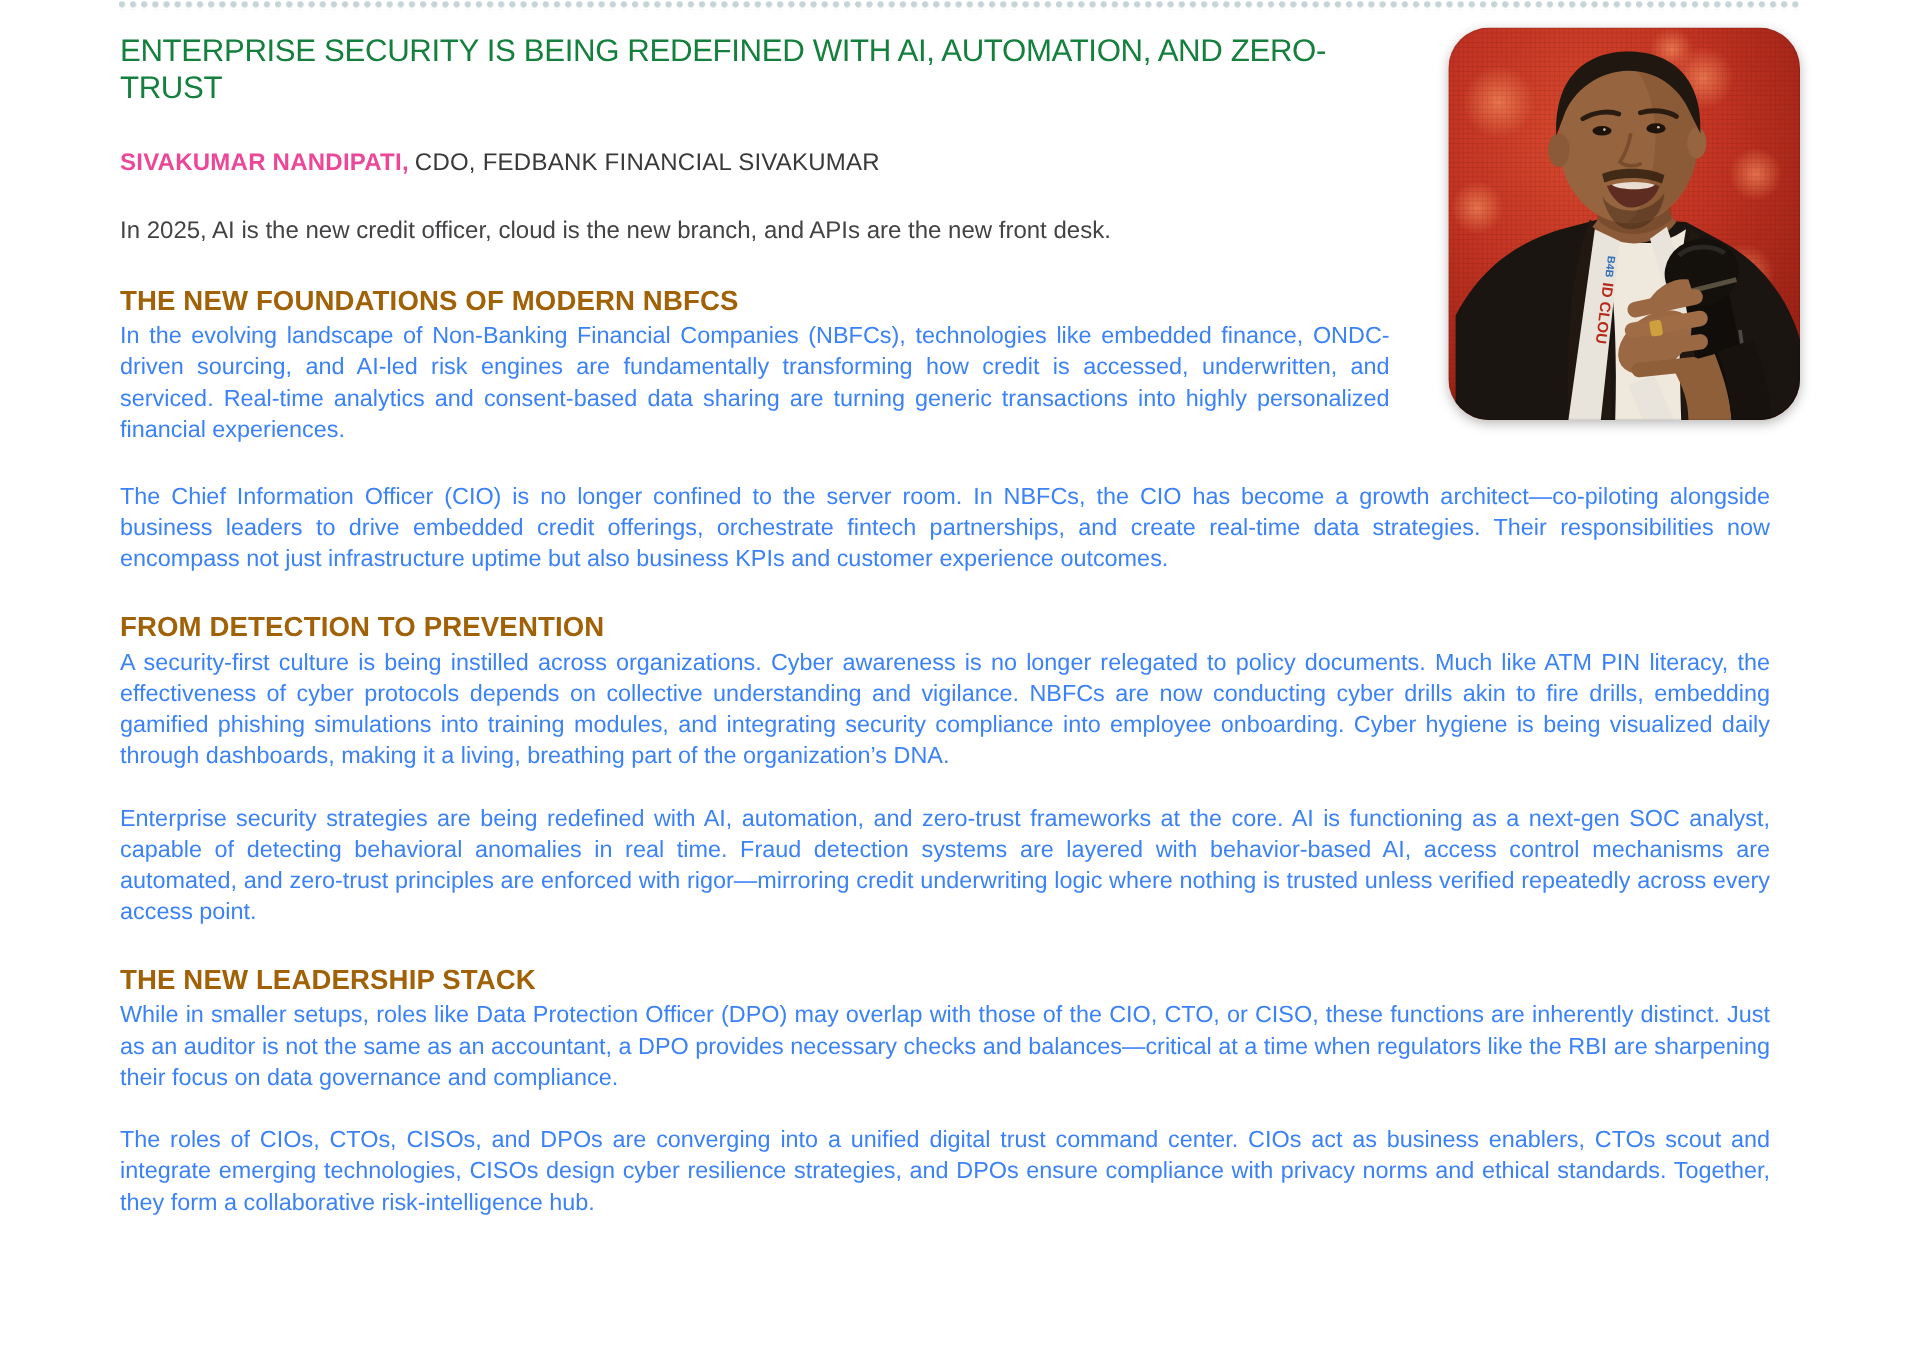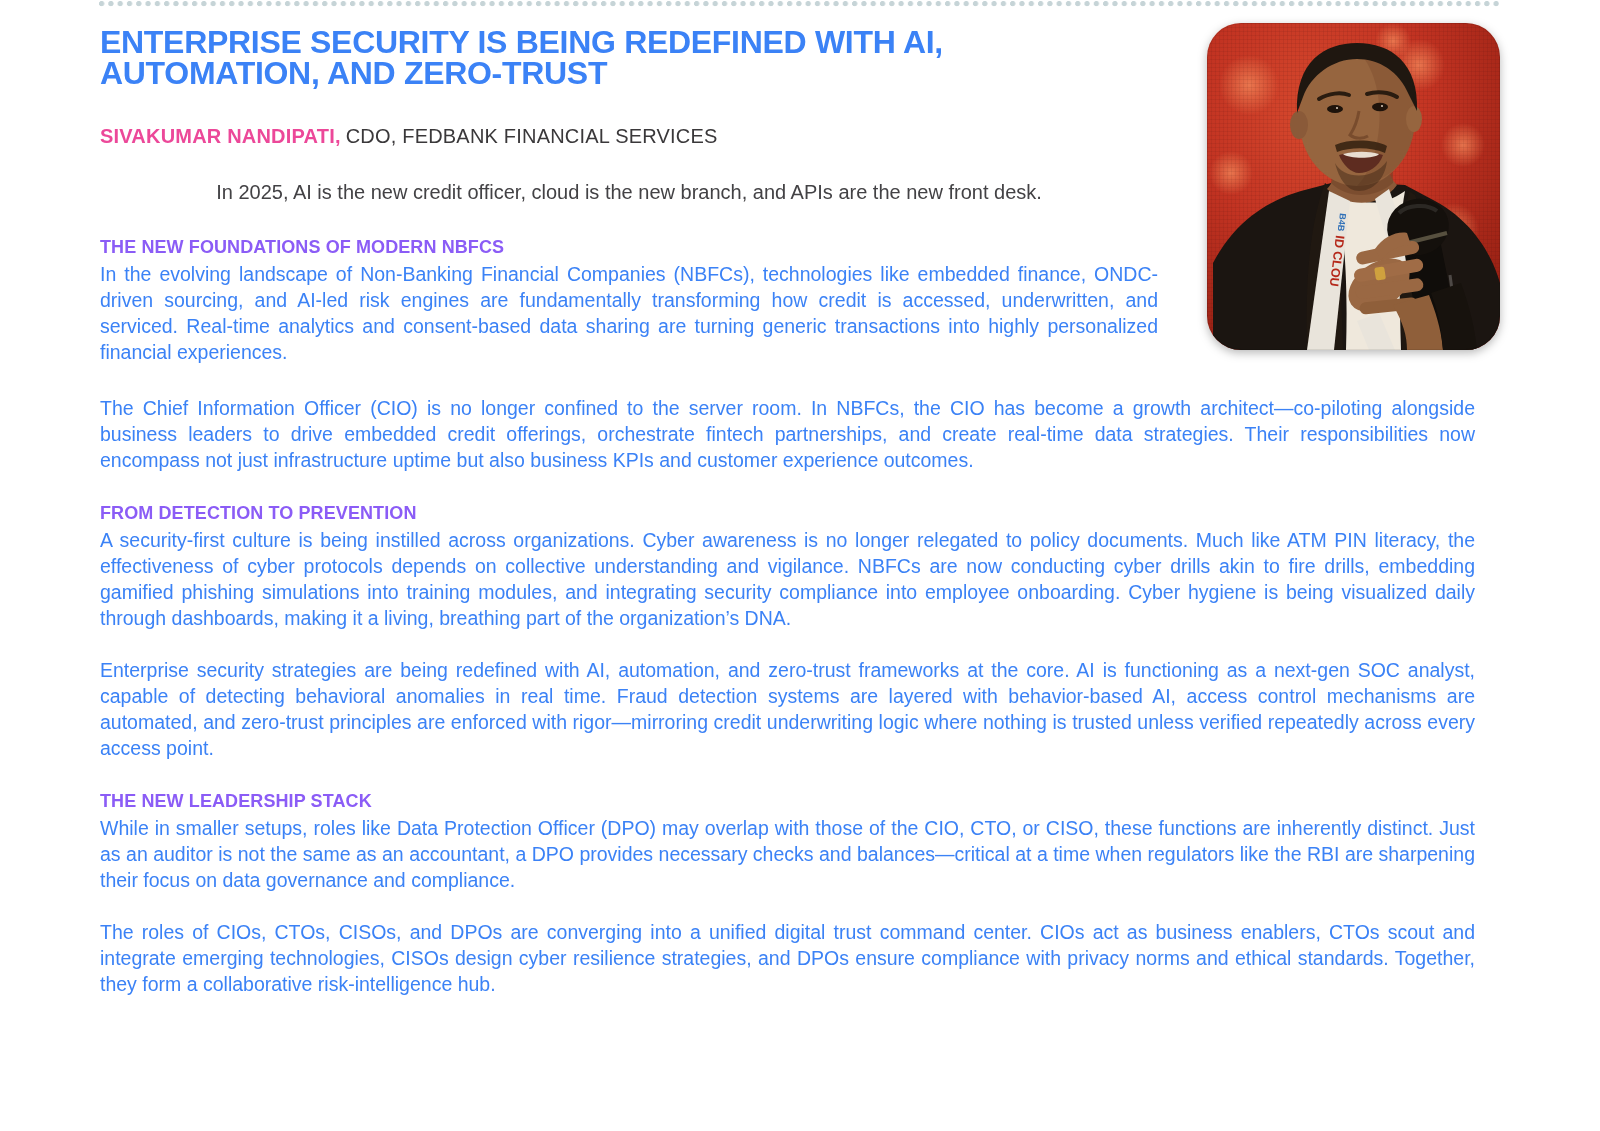--- a/index.html
+++ b/index.html
@@ -28,47 +28,46 @@
   }
   .page {
     position: absolute;
     left: 100px;
     top: 27px;
     width: 1375px;
   }
   .narrow { width: 1058px; }
   h1.title {
     margin: 0;
-    font-size: 32px;
+    font-size: 26px;
     line-height: 31px;
-    font-weight: bold;
+    font-weight: normal;
     letter-spacing: -0.3px;
-    color: #3b82f6;
+    color: #15803d;
   }
   .byline {
     margin: 36px 0 0 0;
     font-size: 20px;
     letter-spacing: 0.2px;
     color: #3a383a;
   }
   .byline-name { font-weight: bold; color: #ec4899; }
   .byline-role { margin-left: 5px; }
   .standfirst {
     margin: 33px 0 0 0;
     font-size: 20px;
     color: #434245;
-    text-align: center;
   }
   section { margin: 0; }
   h2.sec-heading {
     margin: 30px 0 3px 0;
-    font-size: 18px;
+    font-size: 23px;
     font-weight: bold;
     letter-spacing: 0.1px;
-    color: #8b5cf6;
+    color: #a16207;
   }
   section.first h2.sec-heading { margin-top: 33px; }
   p.body {
     margin: 0;
     font-size: 19.5px;
     line-height: 26px;
     text-align: justify;
     color: #3b82f6;
   }
   p.body + p.body { margin-top: 26px; }
@@ -177,21 +176,21 @@
 
       <path d="M236,327 C234,300 230,286 224,270 L254,260 C264,288 268,308 270,327 Z" fill="#17120d"></path>
     </g>
     <rect x="0.5" y="0.5" width="292" height="326" rx="34" fill="none" stroke="rgba(0,0,0,0.08)"></rect>
   </svg>
 </figure>
 
 <div class="page">
   <h1 class="title narrow">ENTERPRISE SECURITY IS BEING REDEFINED WITH AI, AUTOMATION, AND ZERO-TRUST</h1>
 
-  <p class="byline narrow"><span class="byline-name">SIVAKUMAR NANDIPATI,</span><span class="byline-role">CDO, FEDBANK FINANCIAL SERVICES</span></p>
+  <p class="byline narrow"><span class="byline-name">SIVAKUMAR NANDIPATI,</span><span class="byline-role">CDO, FEDBANK FINANCIAL SIVAKUMAR</span></p>
 
   <p class="standfirst narrow">In 2025, AI is the new credit officer, cloud is the new branch, and APIs are the new front desk.</p>
 
   <section class="first">
     <h2 class="sec-heading">THE NEW FOUNDATIONS OF MODERN NBFCS</h2>
     <p class="body narrow">In the evolving landscape of Non-Banking Financial Companies (NBFCs), technologies like embedded finance, ONDC-driven sourcing, and AI-led risk engines are fundamentally transforming how credit is accessed, underwritten, and serviced. Real-time analytics and consent-based data sharing are turning generic transactions into highly personalized financial experiences.</p>
   </section>
 
   <section class="no-heading">
     <p class="body">The Chief Information Officer (CIO) is no longer confined to the server room. In NBFCs, the CIO has become a growth architect—co-piloting alongside business leaders to drive embedded credit offerings, orchestrate fintech partnerships, and create real-time data strategies. Their responsibilities now encompass not just infrastructure uptime but also business KPIs and customer experience outcomes.</p>

